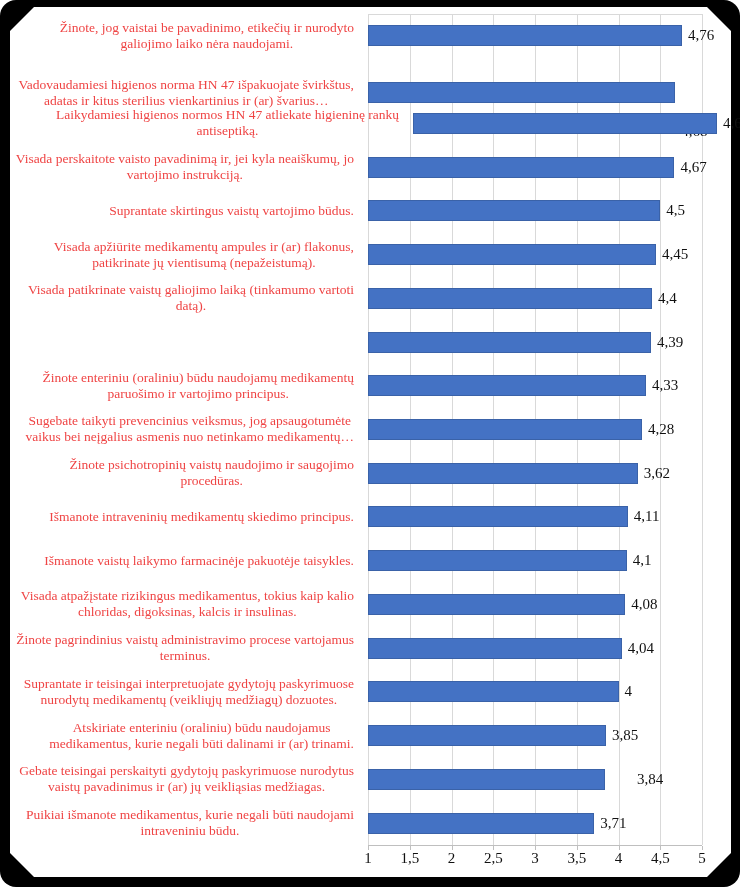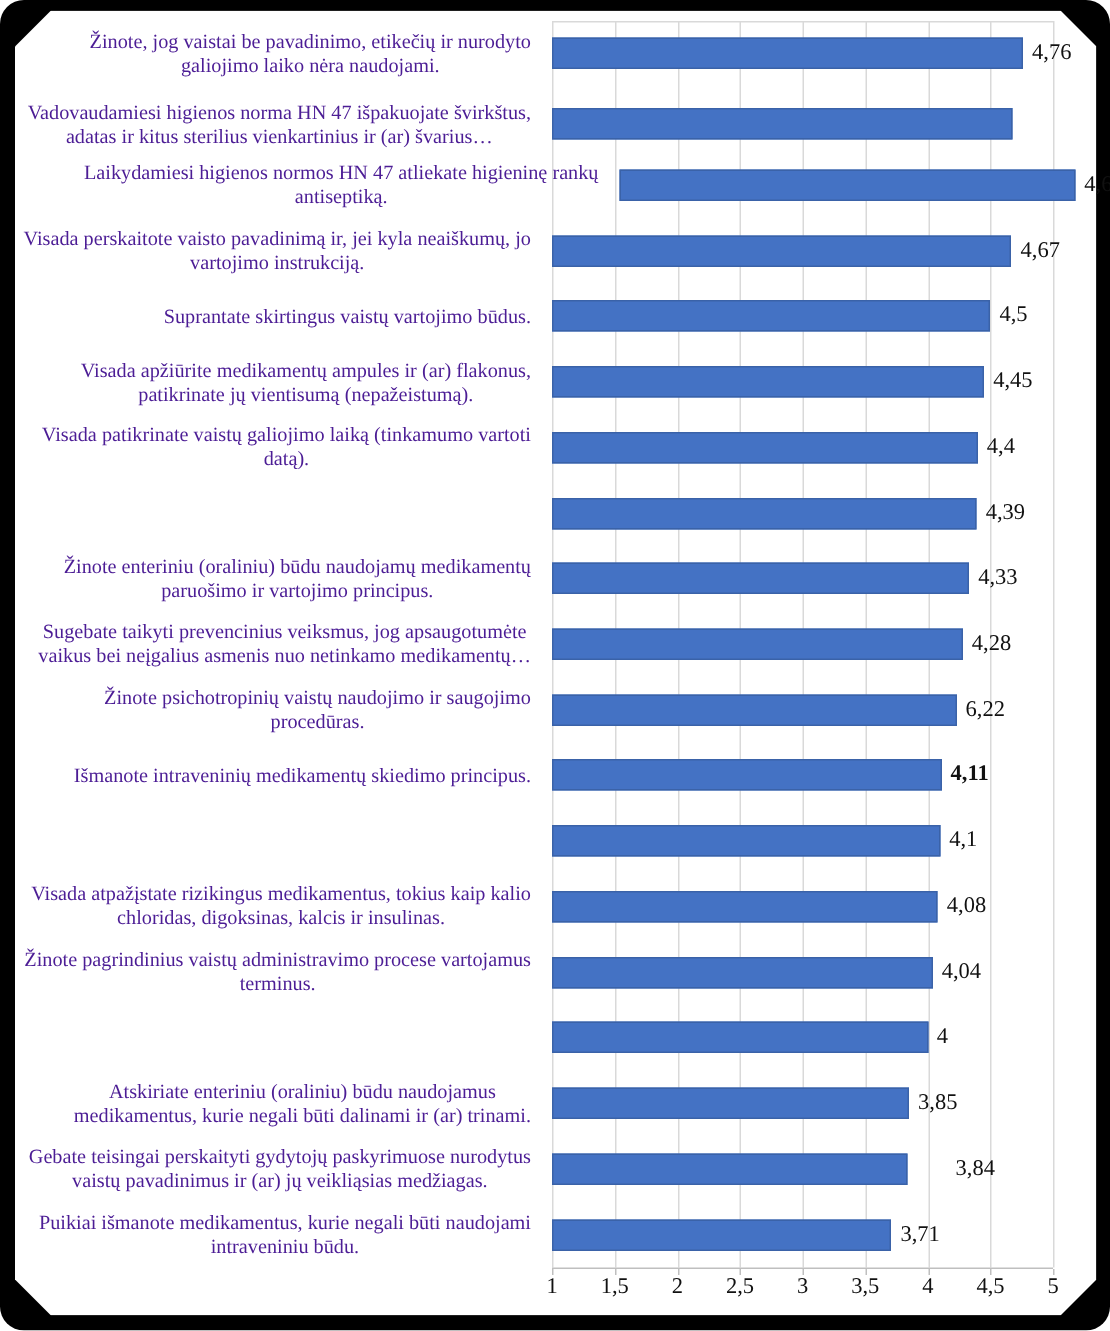--- a/index.html
+++ b/index.html
@@ -22,21 +22,21 @@
   .plot-top{position:absolute;height:1px;background:#d9d9d9;}
   .axis-bottom{position:absolute;height:1px;background:#bfbfbf;}
   .tickmark{position:absolute;width:1px;height:4px;background:#bfbfbf;}
   .row{position:absolute;left:0;width:740px;}
   .cat-label{
     position:absolute;left:0;top:0;width:360px;height:100%;
     display:flex;justify-content:flex-end;align-items:center;
   }
   .cat-text{
     white-space:pre-line;text-align:center;
-    font-size:13.5px;line-height:16px;color:#4c1d95;margin-right:6px;
+    font-size:13.5px;line-height:16px;color:#ef4444;margin-right:6px;
   }
   .bar{position:absolute;border:1px solid #3a62a8;box-sizing:border-box;}
   .val{
     position:absolute;font-size:15px;color:#111;
     display:flex;align-items:center;height:21px;white-space:nowrap;
   }
   .xtick-label{
     position:absolute;top:850px;width:40px;margin-left:-20px;
     text-align:center;font-size:15px;color:#111;
   }
@@ -64,21 +64,21 @@
   <div id="rows-layer">
   <div class="row" style="top: 14px; height: 43.7px;">
     <div class="cat-label">
       <span class="cat-text">Žinote, jog vaistai be pavadinimo, etikečių ir nurodyto
 galiojimo laiko nėra naudojami.</span>
     </div>
     <div class="bar" style="left: 368px; top: 11.4px; width: 314px; height: 21px; background: rgb(68, 114, 196); border-color: rgb(58, 98, 168);"></div>
     <div class="val" style="left: 688px; top: 11.4px;">4,76</div>
   </div>
 
-  <div class="row" style="top: 61px; height: 43.7px;">
+  <div class="row" style="top: 71px; height: 43.7px;">
     <div class="cat-label">
       <span class="cat-text">Vadovaudamiesi higienos norma HN 47 išpakuojate švirkštus,
 adatas ir kitus sterilius vienkartinius ir  (ar) švarius…</span>
     </div>
     <div class="bar" style="left: 368px; top: 11.4px; width: 307.3px; height: 21px; background: rgb(68, 114, 196); border-color: rgb(58, 98, 168);"></div>
     <div class="val" style="left: 681.3px; top: 11.4px; margin-top: 39px;">4,68</div>
   </div>
 
   <div class="row" style="top: 101.5px; height: 43.7px; margin-left: 45px;">
     <div class="cat-label">
@@ -146,32 +146,35 @@
     <div class="bar" style="left: 368px; top: 11.4px; width: 273.9px; height: 21px; background: rgb(68, 114, 196); border-color: rgb(58, 98, 168);"></div>
     <div class="val" style="left: 647.9px; top: 11.4px;">4,28</div>
   </div>
 
   <div class="row" style="top: 451.4px; height: 43.7px; font-family: Liberation Serif, serif;">
     <div class="cat-label">
       <span class="cat-text">Žinote psichotropinių vaistų naudojimo ir saugojimo
 procedūras.</span>
     </div>
     <div class="bar" style="left: 368px; top: 11.4px; width: 269.7px; height: 21px; background: rgb(68, 114, 196); border-color: rgb(58, 98, 168);"></div>
-    <div class="val" style="left: 643.7px; top: 11.4px;">6,22</div>
+    <div class="val" style="left: 643.7px; top: 11.4px;">3,62</div>
   </div>
 
   <div class="row" style="top: 495.1px; height: 43.7px;">
     <div class="cat-label">
       <span class="cat-text">Išmanote intraveninių medikamentų  skiedimo principus.</span>
     </div>
     <div class="bar" style="left: 368px; top: 11.4px; width: 259.7px; height: 21px; background: rgb(68, 114, 196); border-color: rgb(58, 98, 168);"></div>
-    <div class="val" style="left: 633.7px; top: 11.4px; font-weight: bold;">4,11</div>
+    <div class="val" style="left: 633.7px; top: 11.4px;">4,11</div>
   </div>
 
   <div class="row" style="top: 538.8px; height: 43.7px;">
+    <div class="cat-label">
+      <span class="cat-text">Išmanote vaistų laikymo farmacinėje pakuotėje taisykles.</span>
+    </div>
     <div class="bar" style="left: 368px; top: 11.4px; width: 258.8px; height: 21px; background: rgb(68, 114, 196); border-color: rgb(58, 98, 168);"></div>
     <div class="val" style="left: 632.8px; top: 11.4px;">4,1</div>
   </div>
 
   <div class="row" style="top: 582.6px; height: 43.7px;">
     <div class="cat-label">
       <span class="cat-text">Visada atpažįstate rizikingus medikamentus, tokius kaip kalio
 chloridas, digoksinas, kalcis ir insulinas.</span>
     </div>
     <div class="bar" style="left: 368px; top: 11.4px; width: 257.2px; height: 21px; background: rgb(68, 114, 196); border-color: rgb(58, 98, 168);"></div>
@@ -181,20 +184,24 @@
   <div class="row" style="top: 626.3px; height: 43.7px;">
     <div class="cat-label">
       <span class="cat-text">Žinote pagrindinius vaistų administravimo procese vartojamus
 terminus.</span>
     </div>
     <div class="bar" style="left: 368px; top: 11.4px; width: 253.8px; height: 21px; background: rgb(68, 114, 196); border-color: rgb(58, 98, 168);"></div>
     <div class="val" style="left: 627.8px; top: 11.4px;">4,04</div>
   </div>
 
   <div class="row" style="top: 670.1px; height: 43.7px;">
+    <div class="cat-label">
+      <span class="cat-text">Suprantate ir teisingai interpretuojate gydytojų paskyrimuose
+nurodytų medikamentų (veikliųjų medžiagų) dozuotes.</span>
+    </div>
     <div class="bar" style="left: 368px; top: 11.4px; width: 250.5px; height: 21px; background: rgb(68, 114, 196); border-color: rgb(58, 98, 168);"></div>
     <div class="val" style="left: 624.5px; top: 11.4px;">4</div>
   </div>
 
   <div class="row" style="top: 713.8px; height: 43.7px;">
     <div class="cat-label">
       <span class="cat-text">Atskiriate enteriniu (oraliniu) būdu naudojamus
 medikamentus, kurie negali būti dalinami ir (ar) trinami.</span>
     </div>
     <div class="bar" style="left: 368px; top: 11.4px; width: 238px; height: 21px; background: rgb(68, 114, 196); border-color: rgb(58, 98, 168);"></div>

